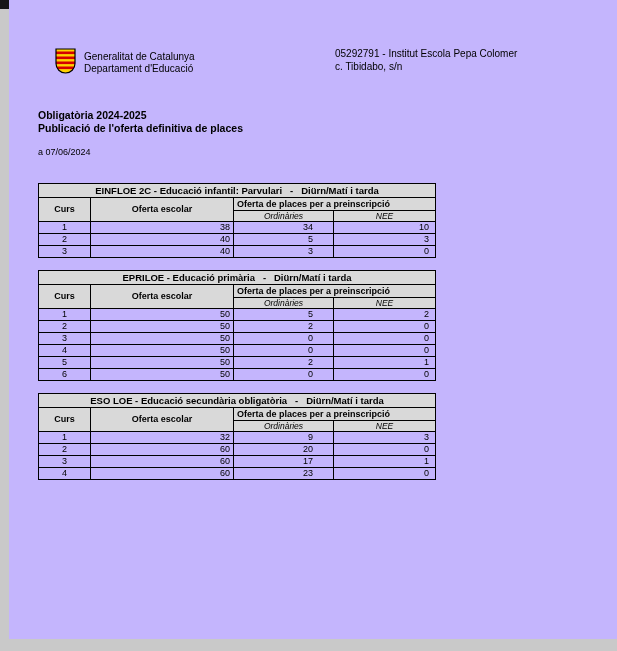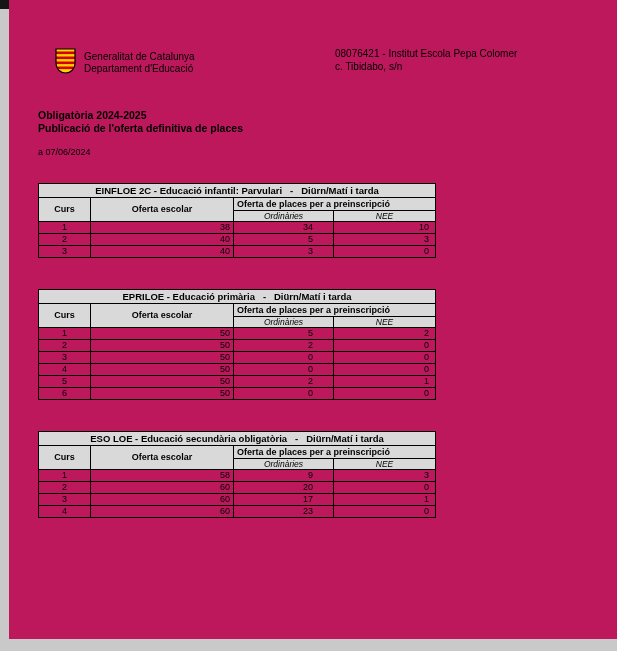--- a/index.html
+++ b/index.html
@@ -2,40 +2,40 @@
 <html style="--viewer-bg: #c9c9c9; --table-header-bg: #d9d9d9; --logo-yellow: #ffd200; --logo-red: #d40000;"><head>
 <meta charset="utf-8">
 <style>
   html,body{margin:0;padding:0;}
   .viewport{
     position:relative;width:617px;height:651px;overflow:hidden;
     background:var(--viewer-bg,#c9c9c9);
     font-family:"Liberation Sans","DejaVu Sans",sans-serif;color:#000;
   }
   .corner{position:absolute;left:0;top:0;width:9px;height:9px;background:#161616;}
-  .page{position:absolute;left:9px;top:0;right:0;bottom:12px;background:#be185d;}
+  .page{position:absolute;left:9px;top:0;right:0;bottom:12px;background:#c4b5fd;}
 
   
   .org{position:absolute;left:46px;top:48px;display:flex;align-items:flex-start;gap:8px;}
   .org-text{font-size:10px;line-height:12px;padding-top:3px;}
   .org-text .dept{font-weight:normal;}
   .logo{display:inline-block;line-height:0;}
   .shield-bg{fill:var(--logo-yellow,#ffd200);}
   .stripe{fill:var(--logo-red,#d40000);}
   .shield-outline{fill:none;stroke:#000;stroke-width:1.2;}
   .school{position:absolute;left:326px;top:48px;font-size:10px;line-height:12.5px;}
 
   
   .titles{position:absolute;left:29px;top:109px;}
   .title-main{font-weight:bold;font-size:10.5px;line-height:13px;}
   .date-line{font-size:9px;margin-top:12px;}
 
   
   .tables{position:absolute;left:29px;top:183px;width:397px;}
-  table.offer{border-collapse:collapse;width:397px;margin:0 0 31px 0;table-layout:fixed;}
+  table.offer{border-collapse:collapse;width:397px;margin:0 0 12px 0;table-layout:fixed;}
   .col-curs{width:52px;} .col-oferta{width:143px;} .col-ord{width:100px;} .col-nee{width:102px;}
   .offer th,.offer td{
     border:1px solid #000;padding:0 3px;font-size:9px;height:11px;line-height:11px;
     overflow:hidden;white-space:nowrap;
   }
   .offer thead th{background:var(--table-header-bg,#d9d9d9);}
   .offer .t-title{font-weight:bold;font-size:9.5px;text-align:center;height:13px;line-height:13px;}
   .offer .h-main{font-weight:bold;text-align:center;height:12px;}
   .offer .h-pre{font-weight:bold;text-align:left;height:12px;}
   .offer .h-sub{font-style:italic;font-weight:normal;height:10px;line-height:10px;font-size:8.5px;}
@@ -70,21 +70,21 @@
           <path class="shield-outline" d="M1 1 H20 V15.5 A9.5 9.5 0 0 1 1 15.5 Z"></path>
         </svg>
       </span>
       <div class="org-text">
         <div>Generalitat de Catalunya</div>
         <div class="dept">Departament d'Educació</div>
       </div>
     </div>
 
     <div class="school">
-      <div>08076421 - Institut Escola Pepa Colomer</div>
+      <div>05292791 - Institut Escola Pepa Colomer</div>
       <div>c. Tibidabo, s/n</div>
     </div>
 
     <div class="titles">
       <div class="title-main">Obligatòria 2024-2025</div>
       <div class="title-main">Publicació de l'oferta definitiva de places</div>
       <div class="date-line">a 07/06/2024</div>
     </div>
 
     <div class="tables">
@@ -210,21 +210,21 @@
             <th colspan="2" class="h-pre">Oferta de places per a preinscripció</th>
           </tr>
           <tr>
             <th class="h-sub">Ordinàries</th>
             <th class="h-sub">NEE</th>
           </tr>
         </thead>
         <tbody>
             <tr>
               <td class="c-curs">1</td>
-              <td class="c-oferta">58</td>
+              <td class="c-oferta">32</td>
               <td class="c-ordinaries">9</td>
               <td class="c-nee">3</td>
             </tr>
             <tr>
               <td class="c-curs">2</td>
               <td class="c-oferta">60</td>
               <td class="c-ordinaries">20</td>
               <td class="c-nee">0</td>
             </tr>
             <tr>

